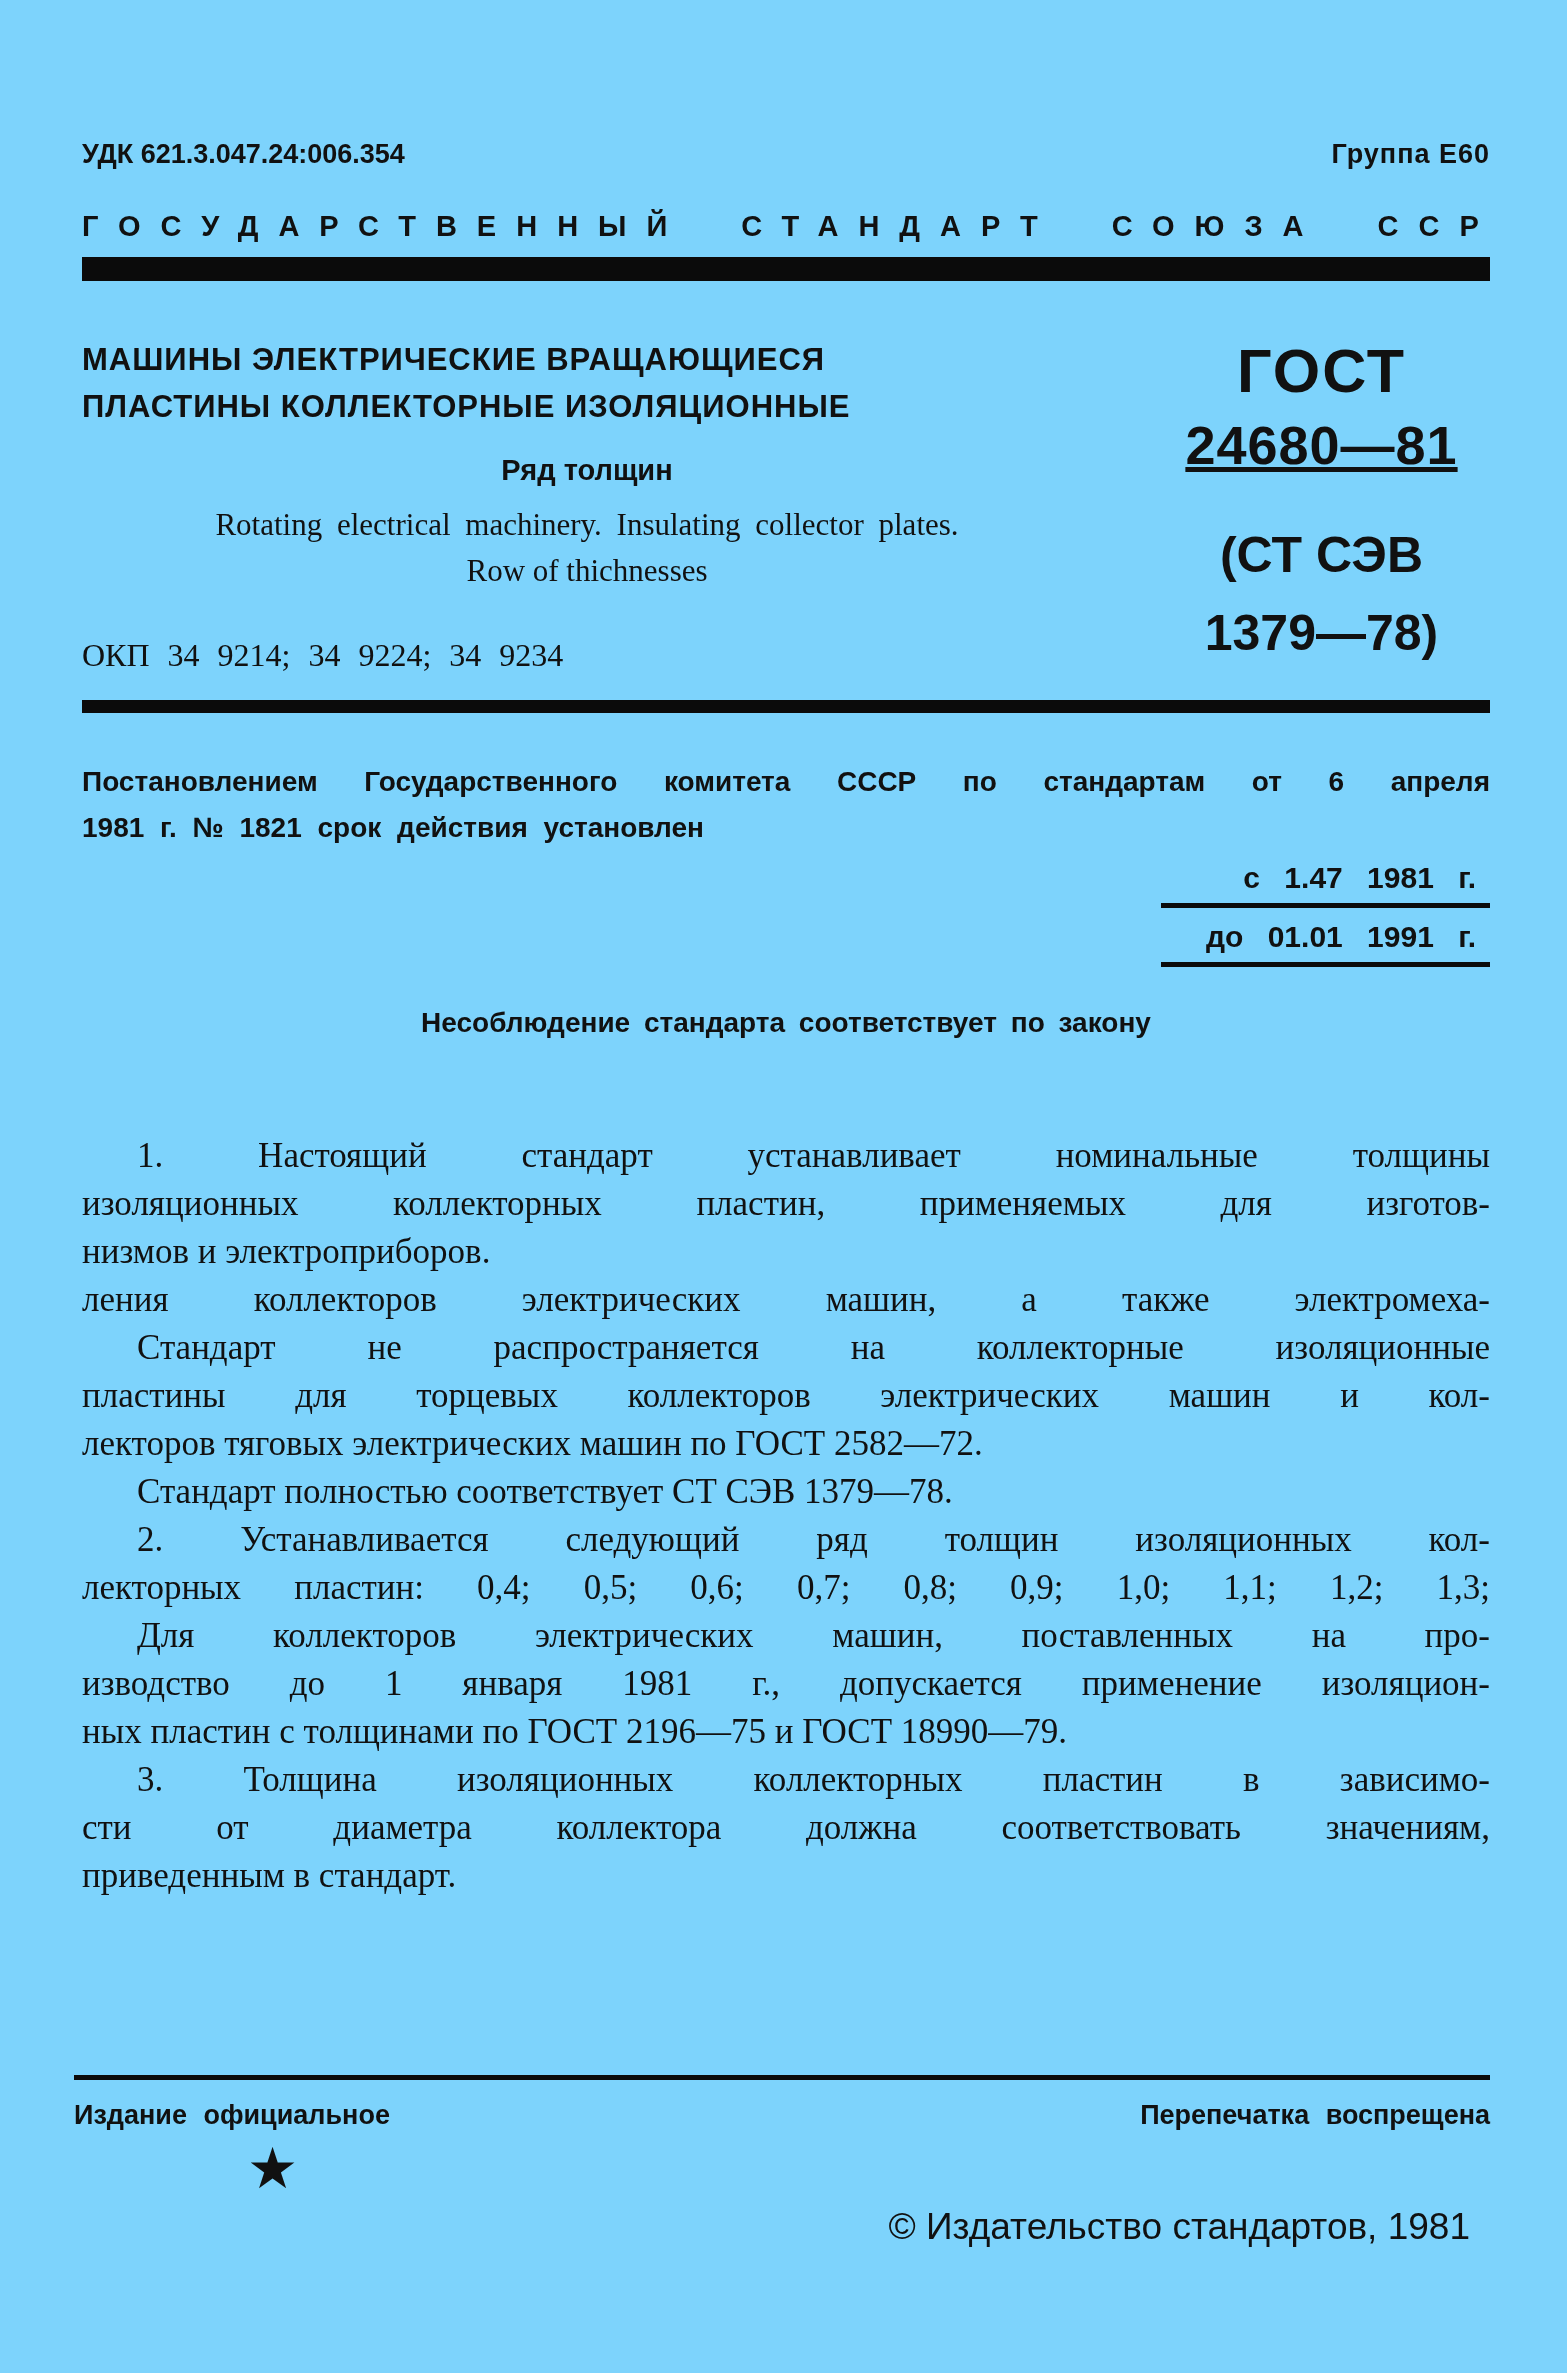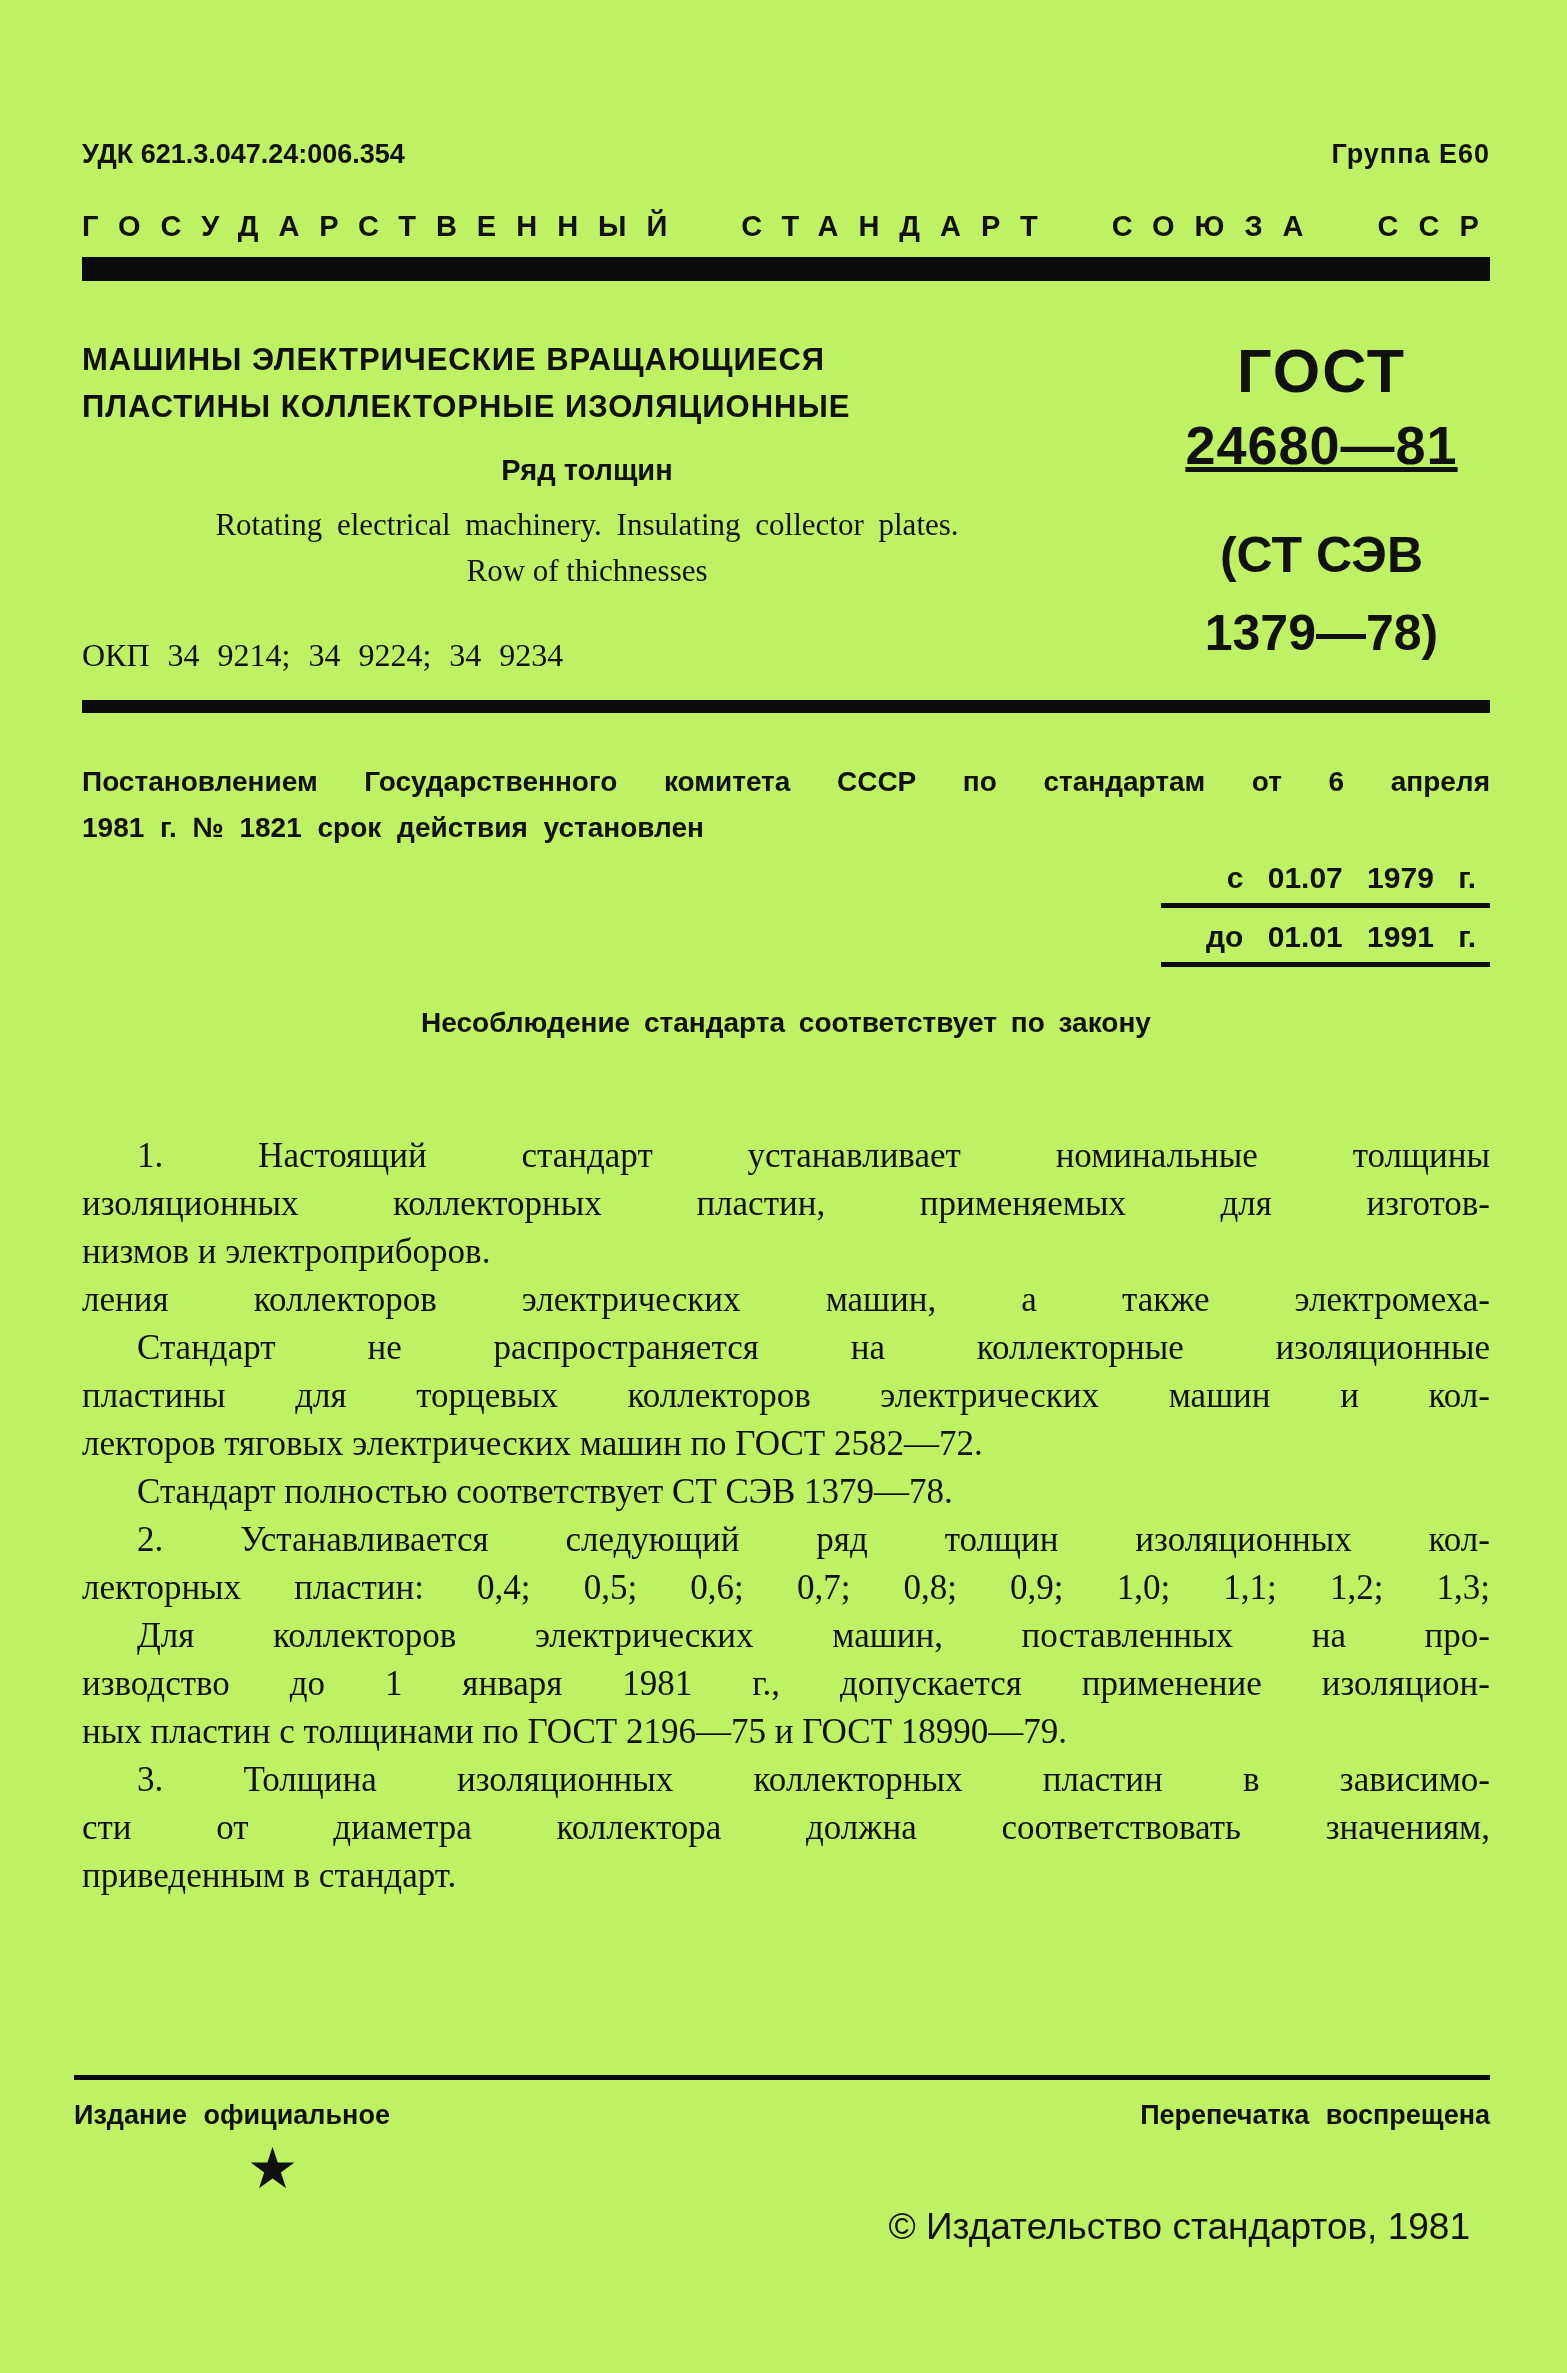--- a/index.html
+++ b/index.html
@@ -1,21 +1,21 @@
 <!DOCTYPE html>
 <html><head>
 <meta charset="utf-8">
 <style>
   * { margin: 0; padding: 0; box-sizing: border-box; }
   html, body { background: #e8e8e4; }
   .page {
     position: relative;
     width: 1567px;
     height: 2373px;
-    background: #bef264;
+    background: #7dd3fc;
     color: #111;
     font-family: "Liberation Sans", sans-serif;
     overflow: hidden;
   }
   .content { padding: 0 77px 0 82px; }
 
   
   .udk-row {
     display: flex;
     justify-content: space-between;
@@ -205,21 +205,21 @@
     </div>
 
     <div class="rule"></div>
 
     <div class="decree">
       <div class="jline">Постановлением Государственного комитета СССР по стандартам от 6 апреля</div>
       <div class="lline">1981 г. № 1821 срок действия установлен</div>
     </div>
 
     <div class="dates">
-      <div><span class="date-line">с 01.07 1979 г.</span></div>
+      <div><span class="date-line">с 1.47 1981 г.</span></div>
       <div><span class="date-line">до 01.01 1991 г.</span></div>
     </div>
 
     <div class="notice">Несоблюдение стандарта соответствует по закону</div>
 
     <div class="body-text">
         <div>
           <div class="bodyline first">1. Настоящий стандарт устанавливает номинальные толщины</div>
           <div class="bodyline">изоляционных коллекторных пластин, применяемых для изготов-</div>
           <div class="bodyline last">низмов и электроприборов.</div>

